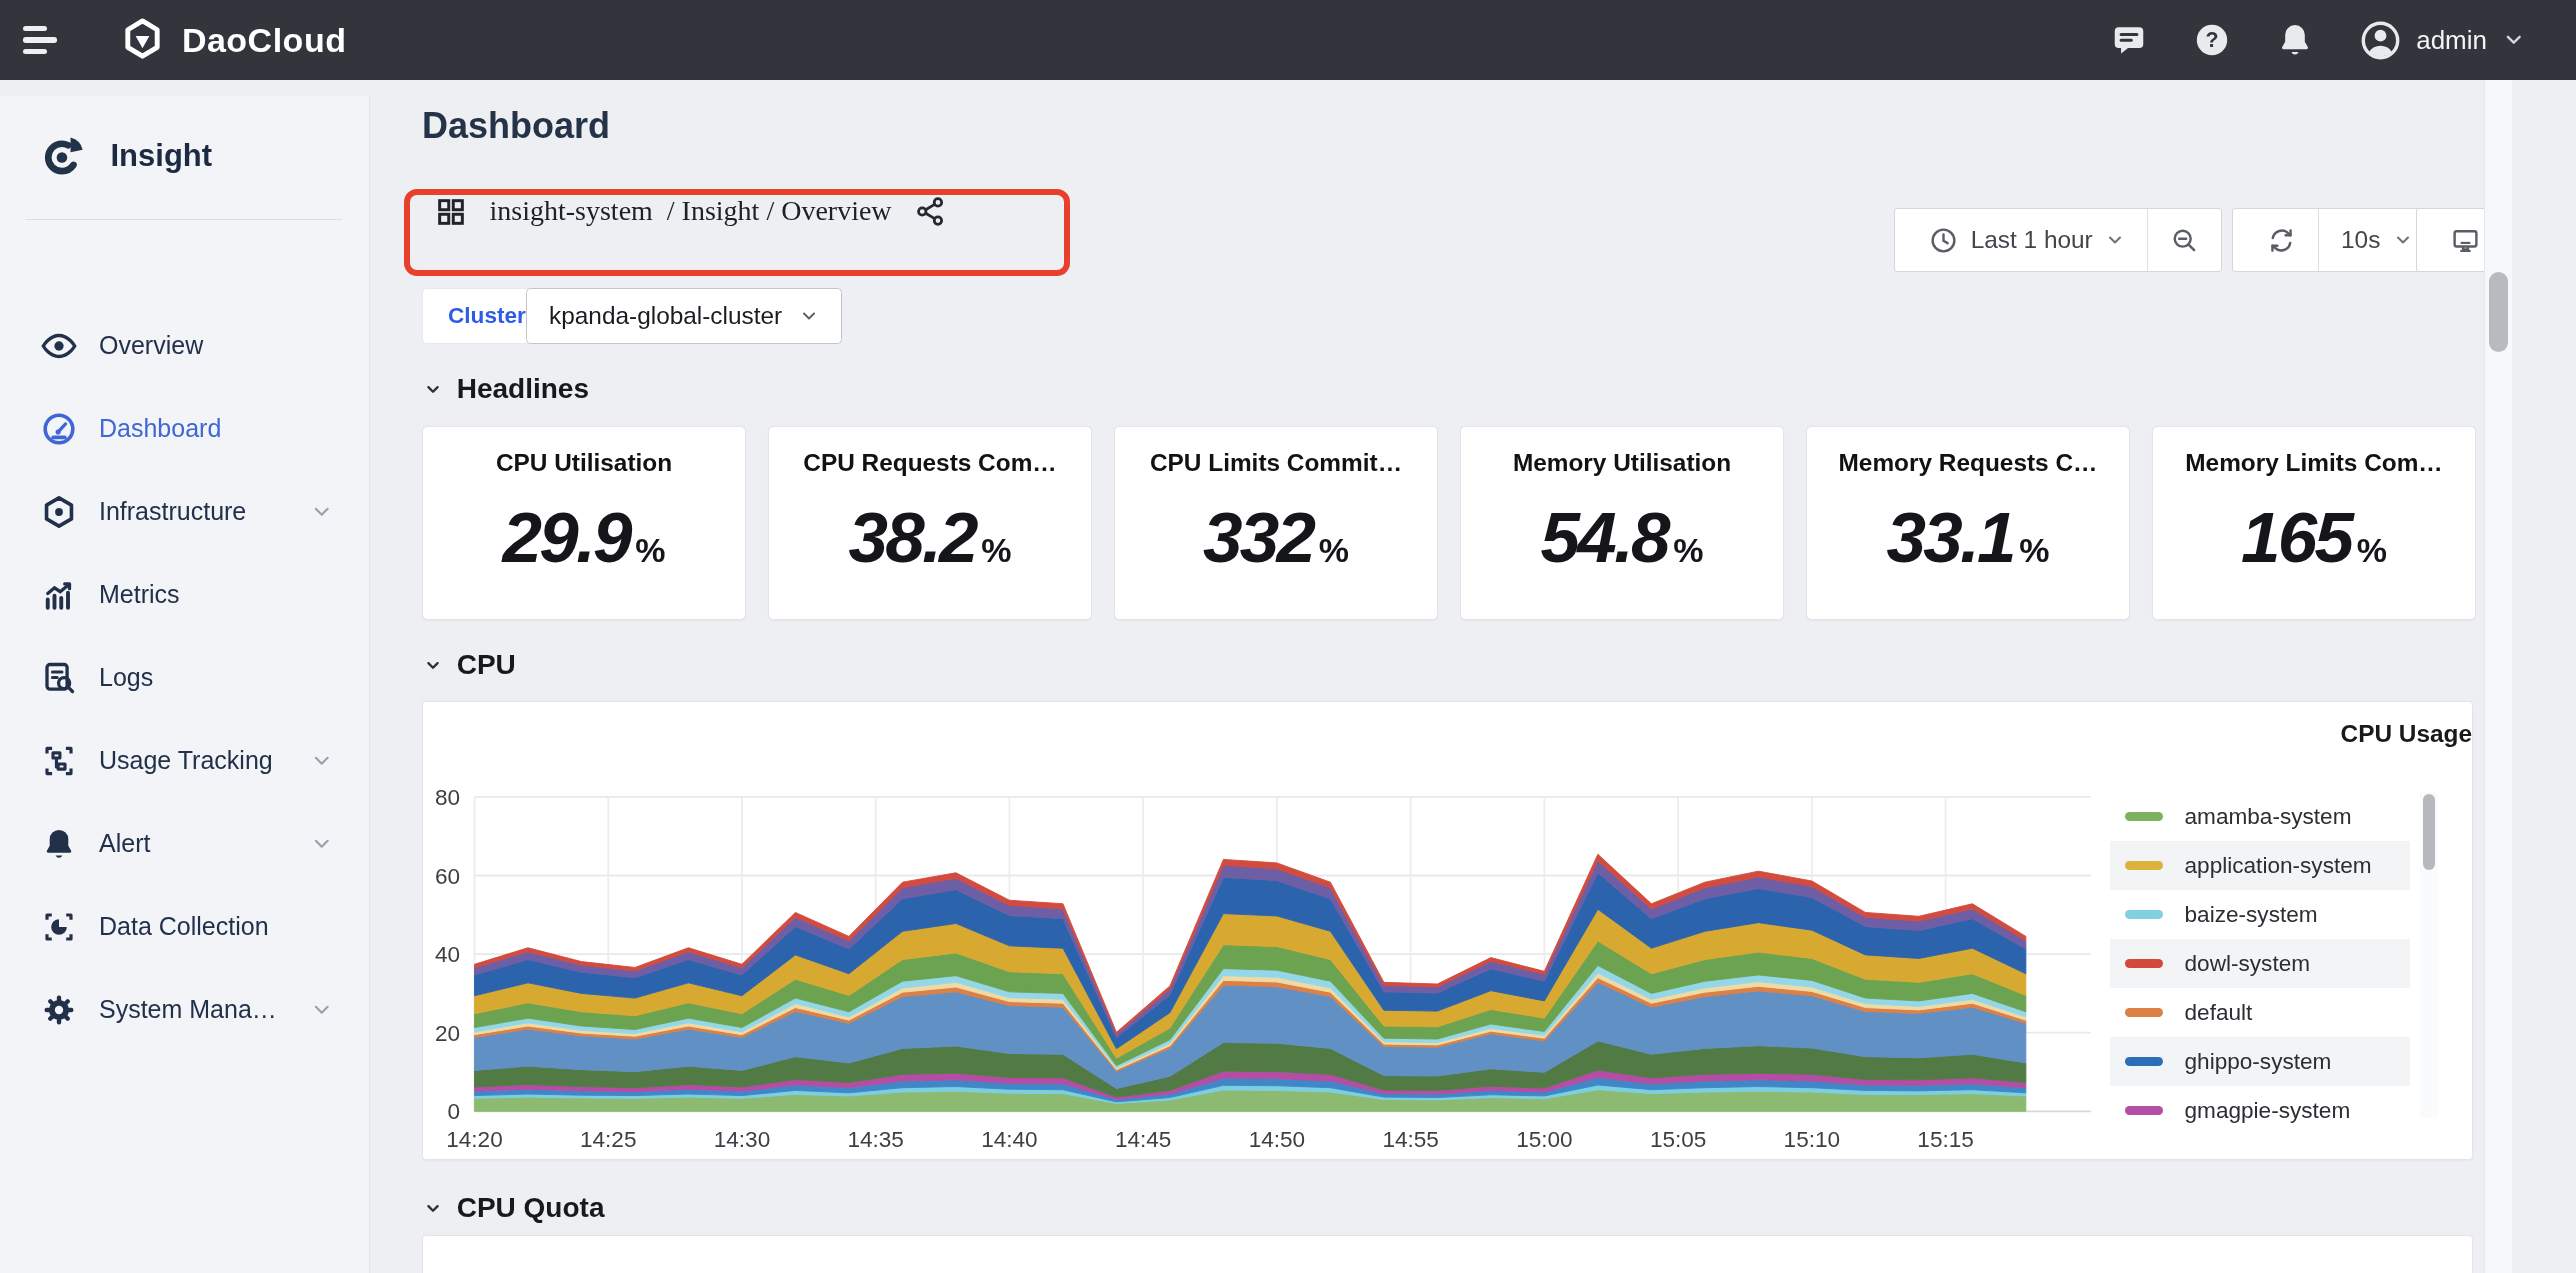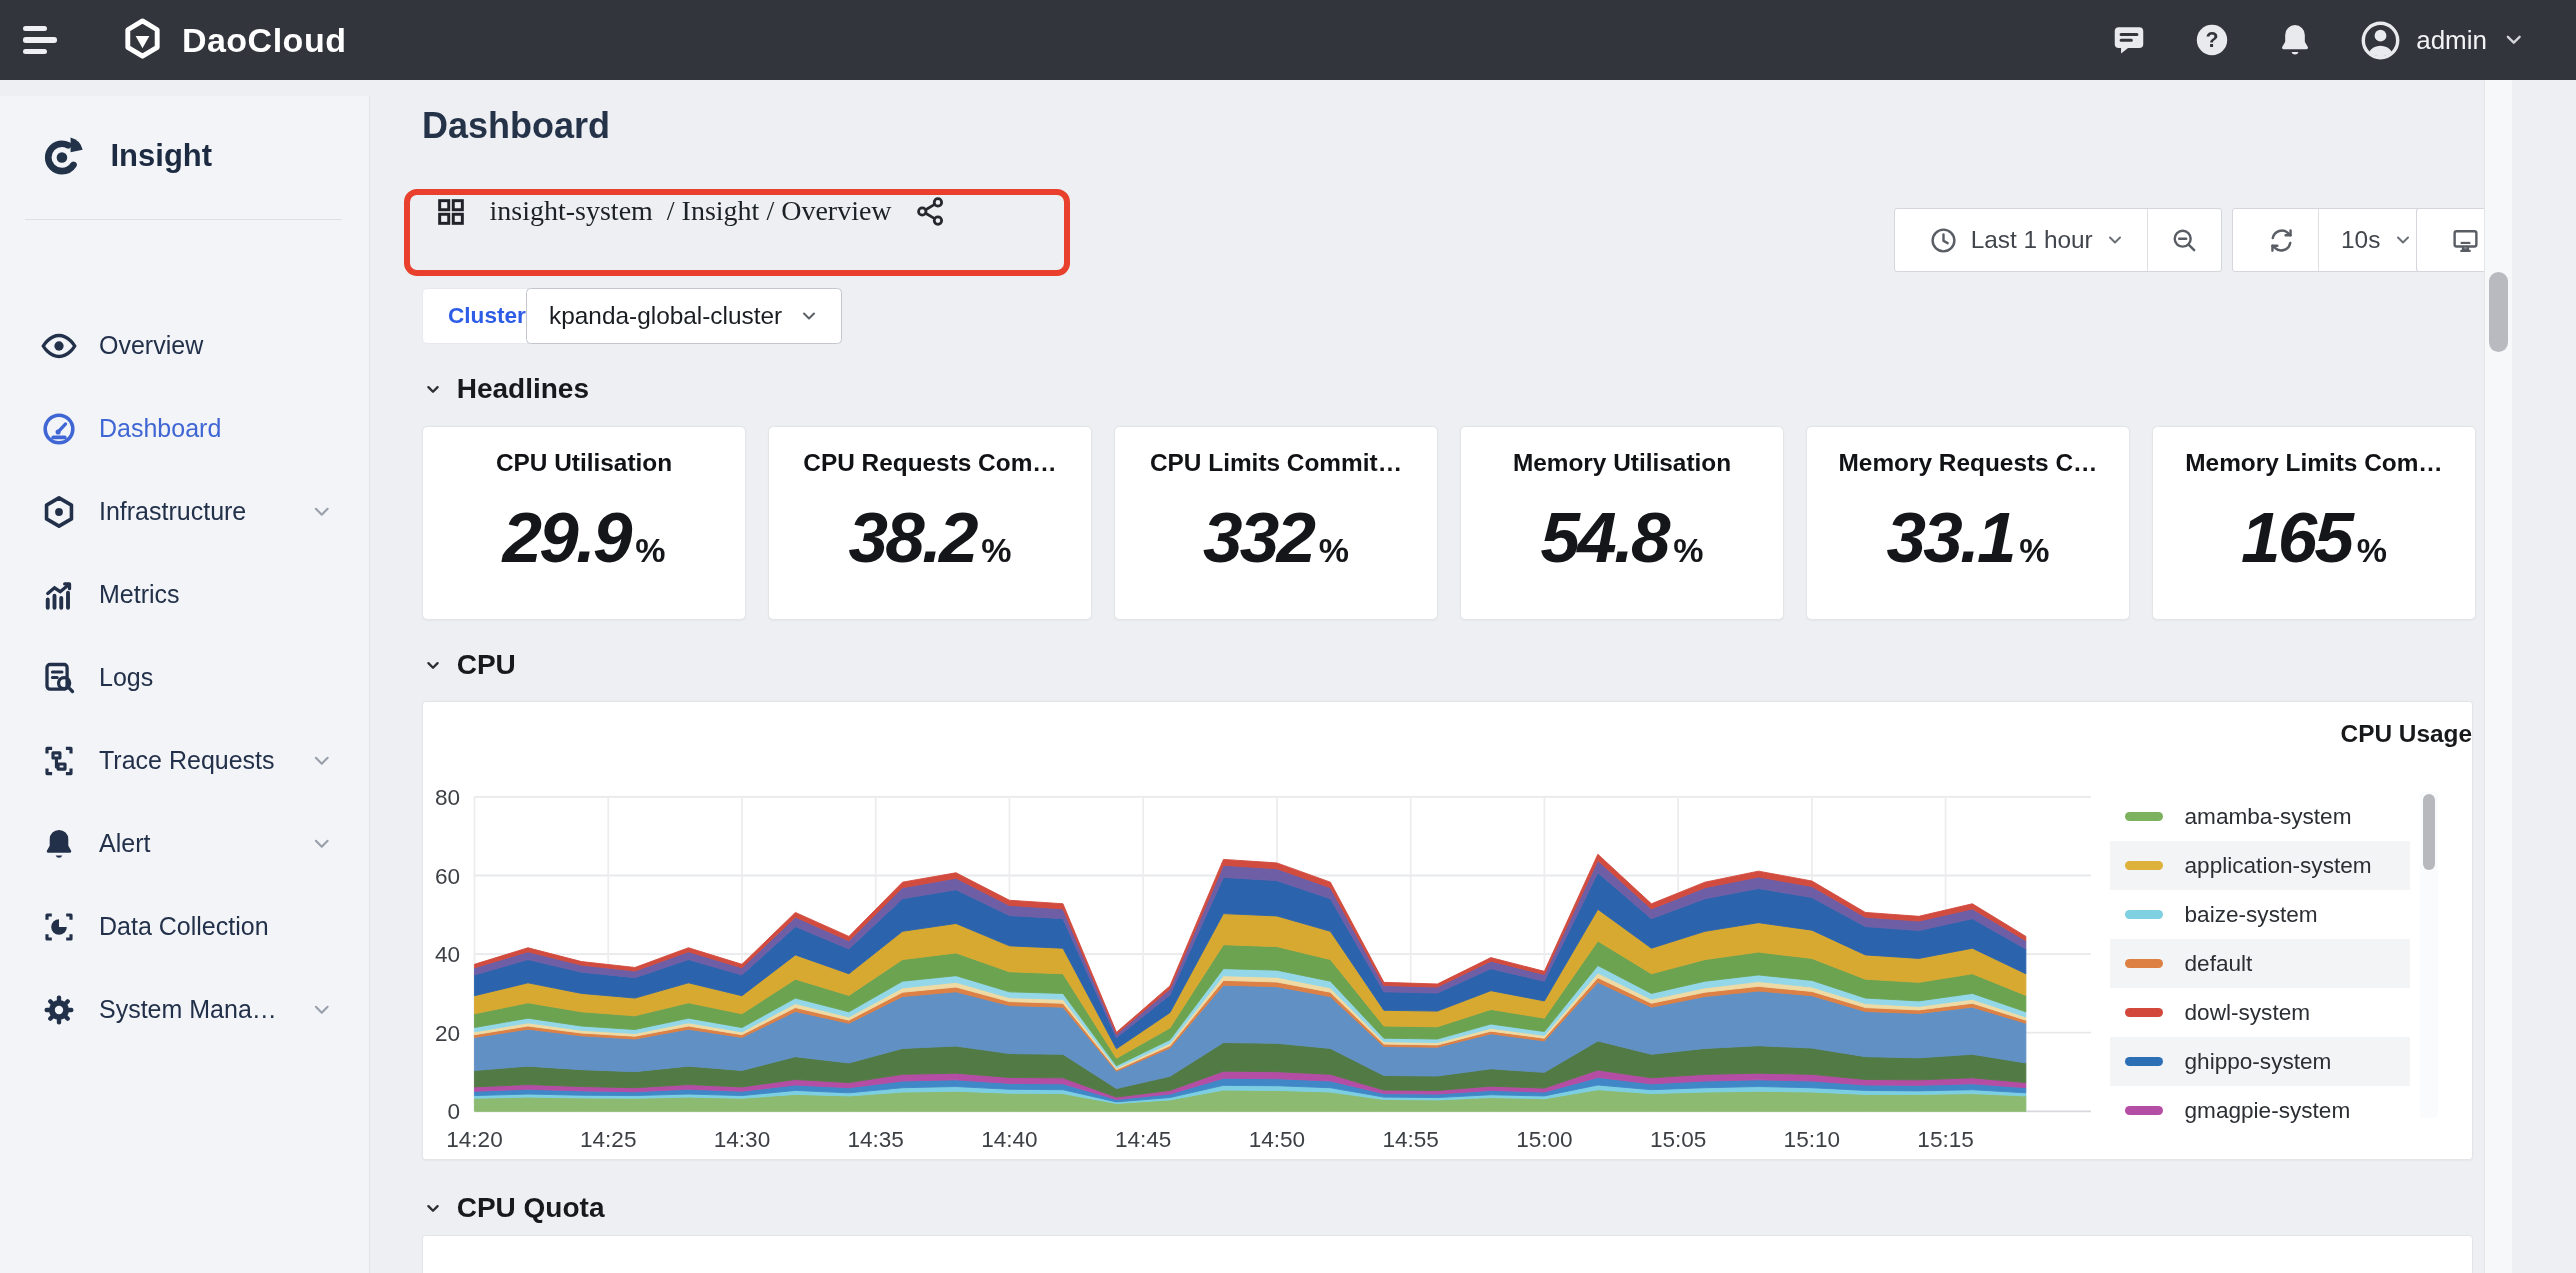--- a/index.html
+++ b/index.html
@@ -222,21 +222,21 @@
       </div>
       <div class="nav-item">
         <span class="nav-icon">
           <svg viewBox="0 0 24 24" width="36" height="36" fill="none" stroke="currentColor" stroke-width="2.1" stroke-linejoin="round">
             <path d="M7.4 3.6H4v3.4 M16.6 3.6H20v3.4 M7.4 20.4H4V17 M16.6 20.4H20V17"></path>
             <rect x="8" y="6.6" width="4.6" height="3.4"></rect>
             <rect x="11.4" y="14" width="4.6" height="3.4"></rect>
             <path d="M10.3 10v6h1.1"></path>
           </svg>
         </span>
-        <span class="nav-label">Trace Requests</span>
+        <span class="nav-label">Usage Tracking</span>
         <span class="nav-chev">
           <svg viewBox="0 0 24 24" width="23.5" height="23.5">
             <path d="M6 9l6 6 6-6" fill="none" stroke="currentColor" stroke-width="2.2" stroke-linecap="round" stroke-linejoin="round"></path>
           </svg>
         </span>
       </div>
       <div class="nav-item">
         <span class="nav-icon">
           <svg viewBox="0 0 24 24" width="36" height="36">
             <path d="M12 2.6a6.2 6.2 0 0 0-6.2 6.2v4.3L4 16.3a.95.95 0 0 0 .8 1.5h14.4a.95.95 0 0 0 .8-1.5l-1.8-3.2V8.8A6.2 6.2 0 0 0 12 2.6Z" fill="currentColor"></path>
@@ -505,26 +505,26 @@
         </div>
         <div class="leg-row">
           <span class="leg-swatch" style="background:#dcb23c"></span>
           <span class="leg-label">application-system</span>
         </div>
         <div class="leg-row">
           <span class="leg-swatch" style="background:#7fd0e0"></span>
           <span class="leg-label">baize-system</span>
         </div>
         <div class="leg-row">
+          <span class="leg-swatch" style="background:#d2493c"></span>
+          <span class="leg-label">dowl-system</span>
+        </div>
+        <div class="leg-row">
           <span class="leg-swatch" style="background:#dd8043"></span>
           <span class="leg-label">default</span>
-        </div>
-        <div class="leg-row">
-          <span class="leg-swatch" style="background:#d2493c"></span>
-          <span class="leg-label">dowl-system</span>
         </div>
         <div class="leg-row">
           <span class="leg-swatch" style="background:#2d6fb5"></span>
           <span class="leg-label">ghippo-system</span>
         </div>
         <div class="leg-row">
           <span class="leg-swatch" style="background:#b44ea4"></span>
           <span class="leg-label">gmagpie-system</span>
         </div>
       </div>

